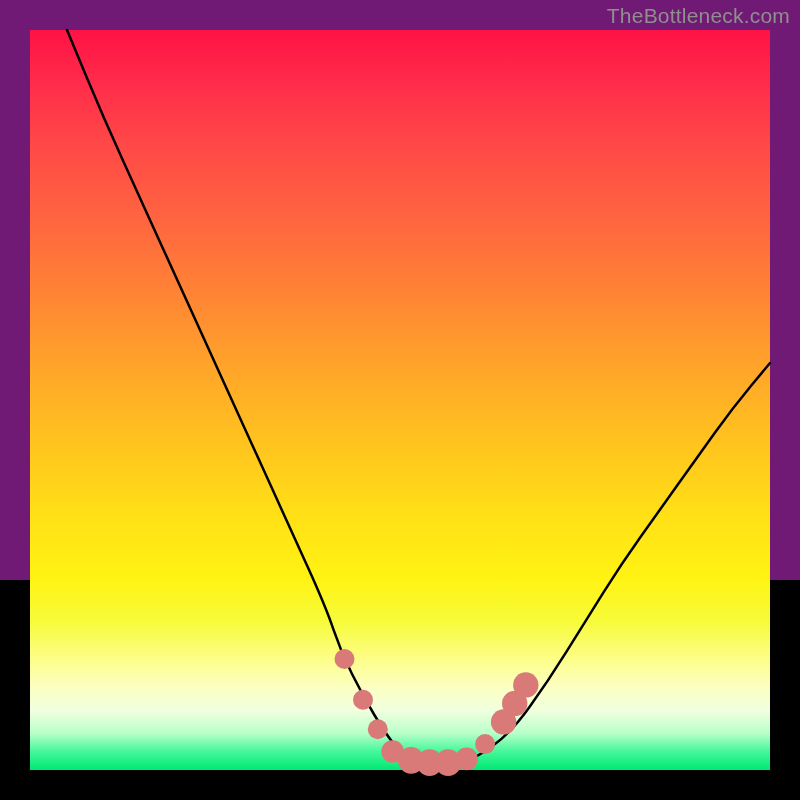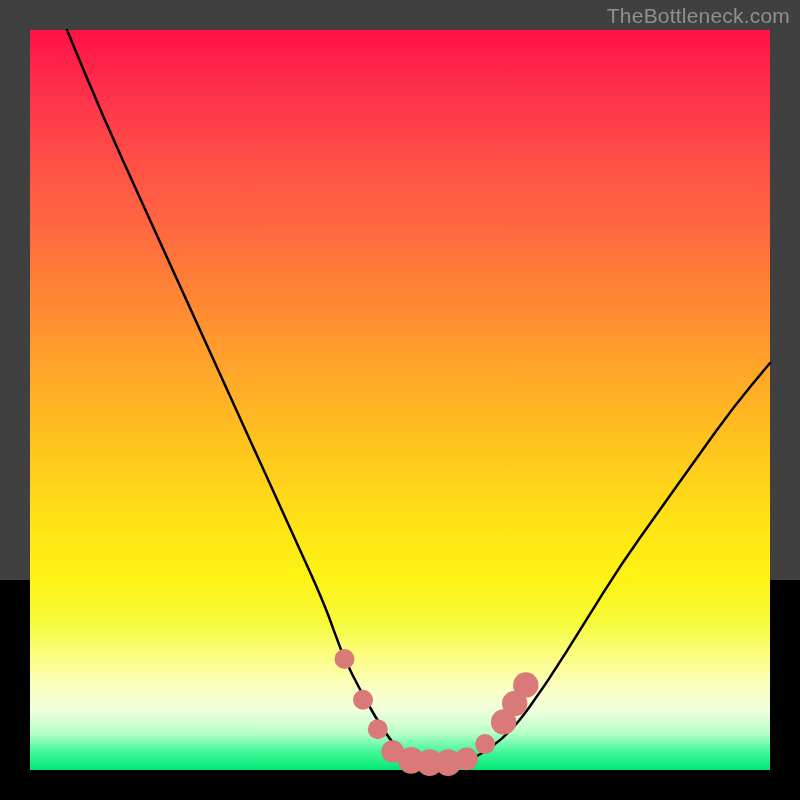--- a/index.html
+++ b/index.html
@@ -10,21 +10,21 @@
     background: #000;
     overflow: hidden;
     font-family: Arial, Helvetica, sans-serif;
   }
   .frame {
     position: absolute;
     left: 0;
     top: 0;
     width: 800px;
     height: 580px;
-    background: #404040;
+    background: #701a75;
   }
   .plot-area {
     position: absolute;
     left: 30px;
     top: 30px;
     width: 740px;
     height: 740px;
     
     background: linear-gradient(
       to bottom,

